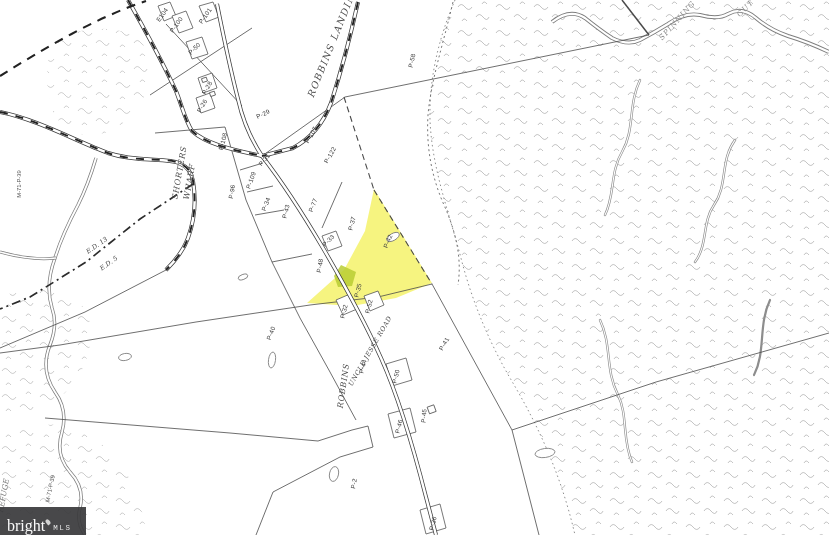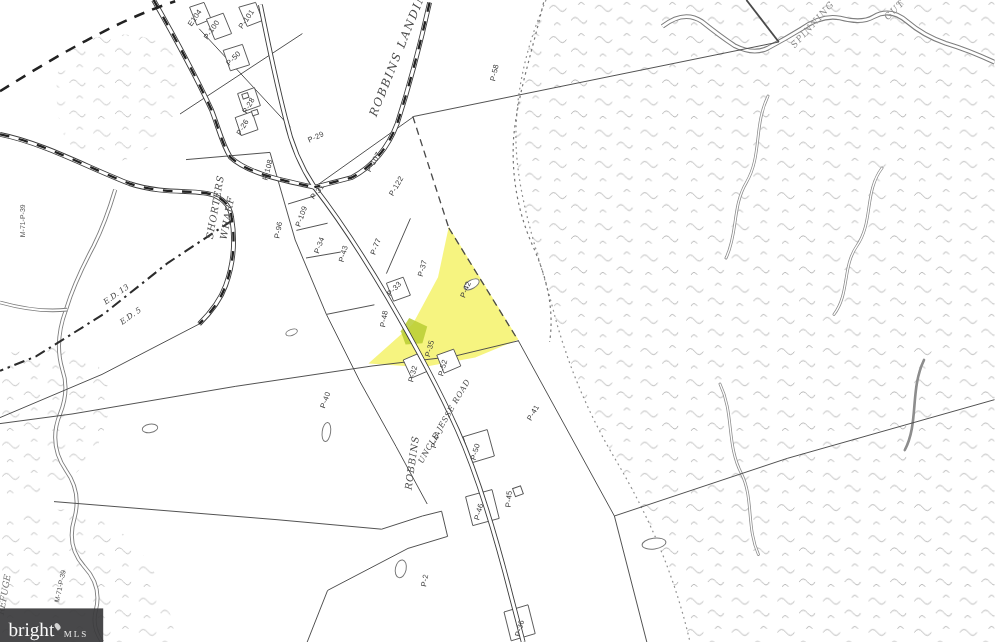--- a/index.html
+++ b/index.html
@@ -14,21 +14,21 @@
   .wlbl{font-family:"DejaVu Serif",serif;font-style:italic;font-size:7.5px;fill:#8b8b8b;letter-spacing:1px;}
   .edlbl{font-family:"DejaVu Serif",serif;font-style:italic;font-size:6.5px;fill:#444;}
   .reflbl{font-family:"Liberation Sans",sans-serif;font-size:5.8px;fill:#555;}
   .refit{font-family:"DejaVu Serif",serif;font-style:italic;font-size:7.5px;fill:#777;}
   #watermark{position:absolute;left:0;top:507px;width:86px;height:38px;background:#3b3b3d;opacity:.93;
              display:flex;align-items:center;padding-left:7px;box-sizing:border-box;text-align:right;}
   #watermark .brand{font-family:"Liberation Serif",serif;font-size:16px;color:#fafafa;line-height:1;}
   #watermark .flame{width:4px;height:6px;background:#cfcfcf;border-radius:50% 50% 50% 0;
                     transform:rotate(-38deg);margin:-8px 0 0 1px;}
   #watermark .suffix{font-size:7.5px;color:#e3e3e3;letter-spacing:1.6px;margin:4px 0 0 3px;
-                     font-family:Liberation Serif, serif;}
+                     font-family:Liberation Mono, monospace;}
 </style>
 </head>
 <body>
 
 <div id="stage">
 <svg width="829" height="535" viewBox="0 0 829 535">
   <defs>
     <pattern id="marsh" width="38" height="26" patternUnits="userSpaceOnUse">
       <g stroke="#a9a9a9" stroke-width="0.7" fill="none">
         <path d="M2,7 q3,-5 7,0 t7,0"></path>

